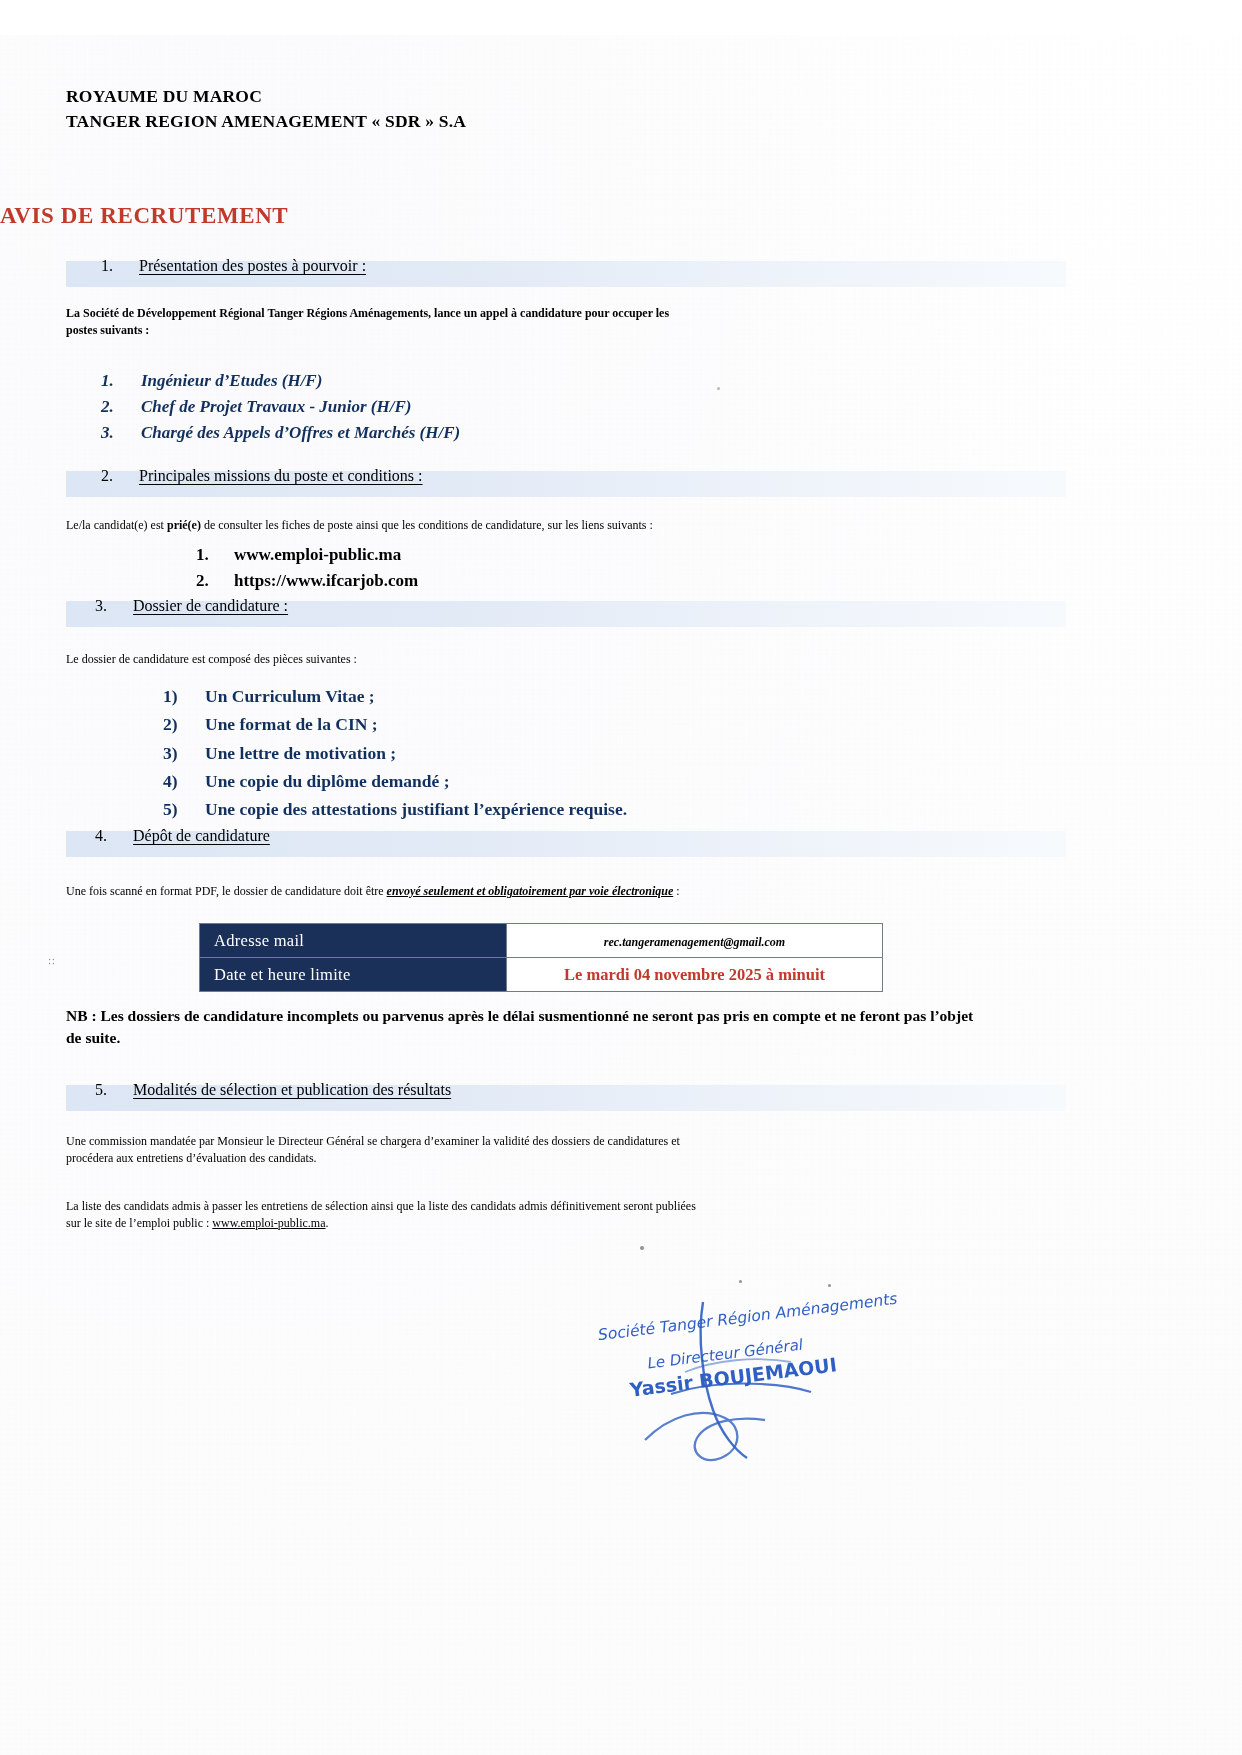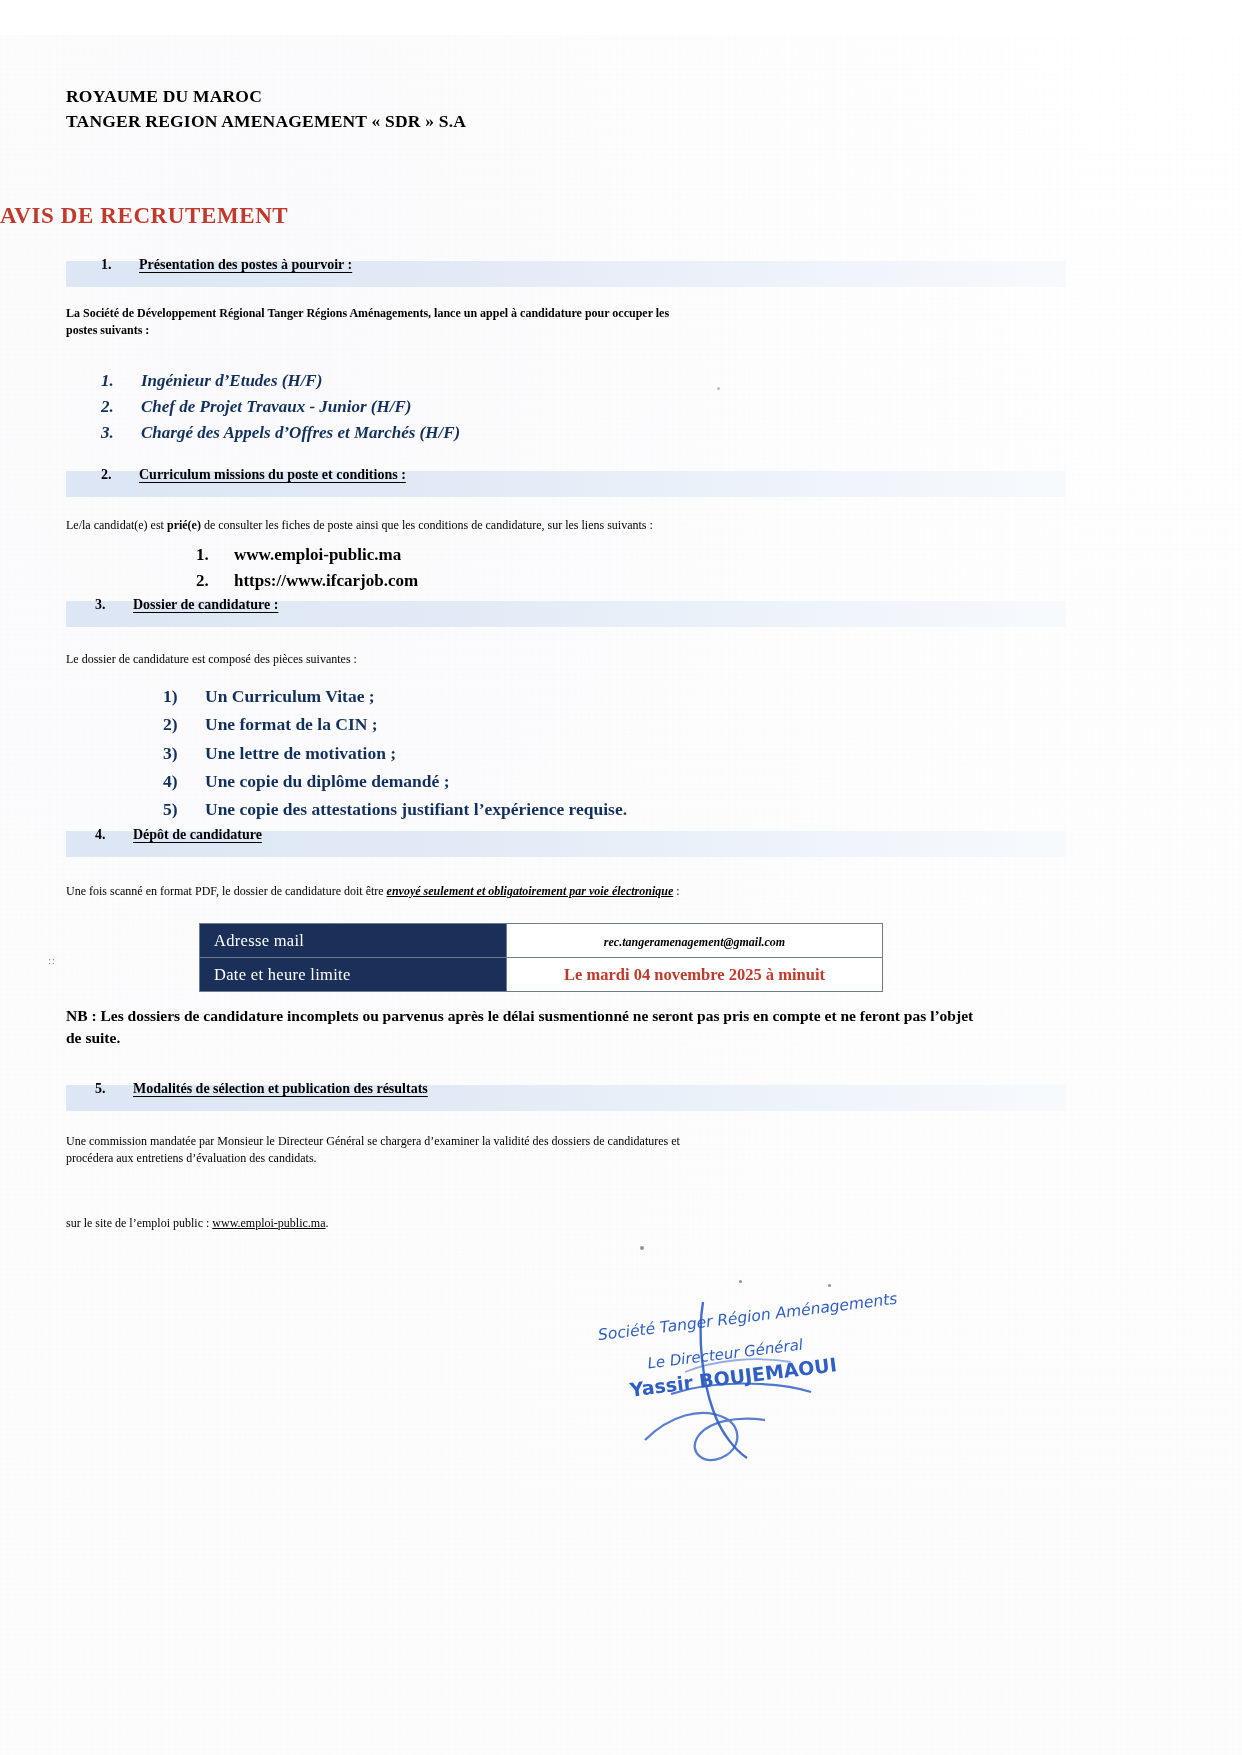--- a/index.html
+++ b/index.html
@@ -48,22 +48,22 @@
 
   .band{
     background:linear-gradient(90deg,#dce6f4 0%, #e2eaf6 40%, #eef3fa 72%, #f7fafd 100%);
     height:26px;
     position:absolute;
     left:66px; width:1000px;
   }
 
   .heading{
     position:absolute;
-    font-weight:bold;
-    font-size:14px;
+    font-weight:normal;
+    font-size:16px;
     white-space:nowrap;
     color:#000;
   }
   .heading .num{ display:inline-block; width:38px; }
   .heading .txt{ text-decoration:underline; text-underline-offset:3px; }
 
   .para{
     position:absolute;
     font-size:12px;
     line-height:1.42;
@@ -219,21 +219,21 @@
         <span>Chef de Projet Travaux - Junior (H/F)</span>
       </div>
       <div class="row">
         <span class="mk">3.</span>
         <span>Chargé des Appels d’Offres et Marchés (H/F)</span>
       </div>
     </div>
 
     <div class="band" style="top:436px;"></div>
     <div class="heading" style="left:101px; top:432px;">
-      <span class="num">2.</span><span class="txt">Curriculum missions du poste et conditions :</span>
+      <span class="num">2.</span><span class="txt">Principales missions du poste et conditions :</span>
     </div>
 
     <div class="para" style="left:66px; top:482px; width:960px;">
       <span>Le/la candidat(e) est </span><b>prié(e)</b><span> de consulter les fiches de poste ainsi que les conditions de candidature, sur les liens suivants :</span>
     </div>
 
     <div class="linklist" style="left:196px; top:507px;">
       <div class="row">
         <span class="mk">1.</span>
         <span>www.emploi-public.ma</span>
@@ -307,21 +307,21 @@
     <div class="heading" style="left:95px; top:1046px;">
       <span class="num">5.</span><span class="txt">Modalités de sélection et publication des résultats</span>
     </div>
 
     <div class="para" style="left:66px; top:1098px; width:965px;">
       <span>Une commission mandatée par Monsieur le Directeur Général se chargera d’examiner la validité des dossiers de candidatures et</span><br>
       <span>procédera aux entretiens d’évaluation des candidats.</span>
     </div>
 
     <div class="para" style="left:66px; top:1163px; width:965px;">
-      <br>
+      <span>La liste des candidats admis à passer les entretiens de sélection ainsi que la liste des candidats admis définitivement seront publiées</span><br>
       <span>sur le site de l’emploi public : </span><span class="link-ul">www.emploi-public.ma</span><span>.</span>
     </div>
 
     <div class="stamp">
       <svg width="300" height="190" viewBox="0 0 300 190">
         <path d="M118 12 C 112 48, 118 92, 128 120 C 136 143, 150 160, 162 168" stroke="#2f5fc4" stroke-width="2.4" fill="none" opacity=".9"></path>
         <path d="M86 104 C 110 96, 140 92, 176 94 C 196 95, 214 98, 226 102" stroke="#2f5fc4" stroke-width="2.2" fill="none" opacity=".85"></path>
         <path d="M60 150 C 84 126, 116 116, 140 128 C 158 137, 156 160, 136 168
                  C 118 175, 104 162, 112 148 C 122 131, 152 126, 180 130" stroke="#2f5fc4" stroke-width="2.3" fill="none" opacity=".8"></path>
         <path d="M100 82 C 130 70, 170 66, 206 72" stroke="#2f5fc4" stroke-width="1.8" fill="none" opacity=".5"></path>

